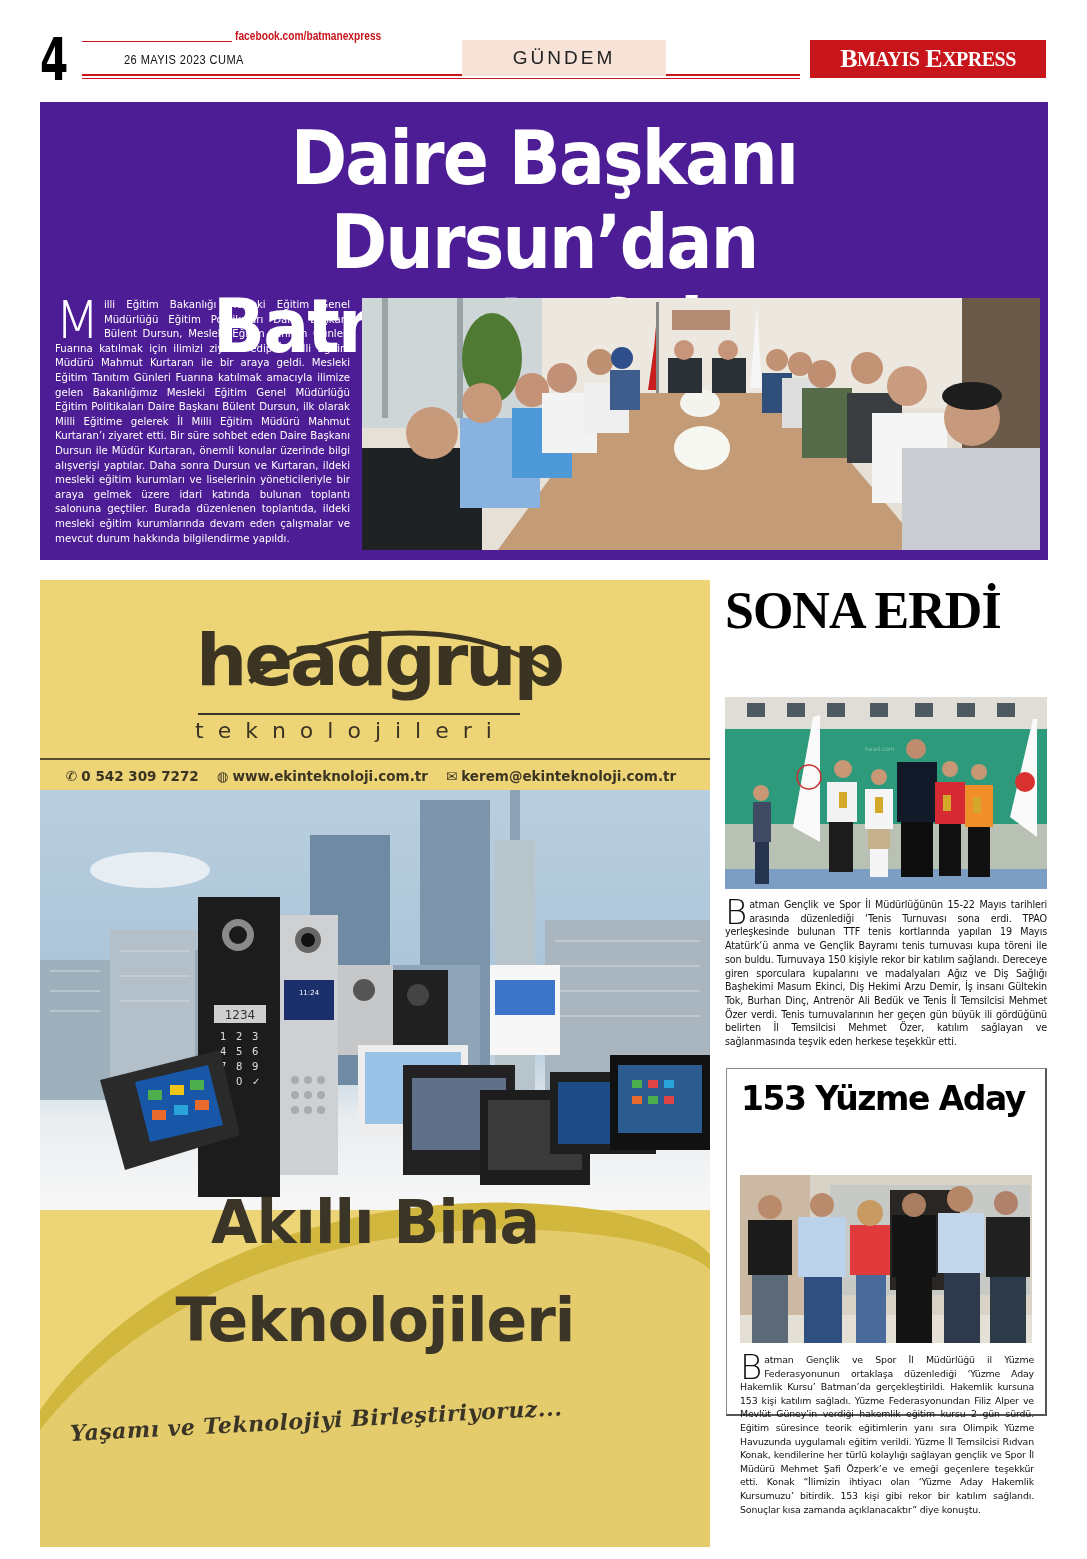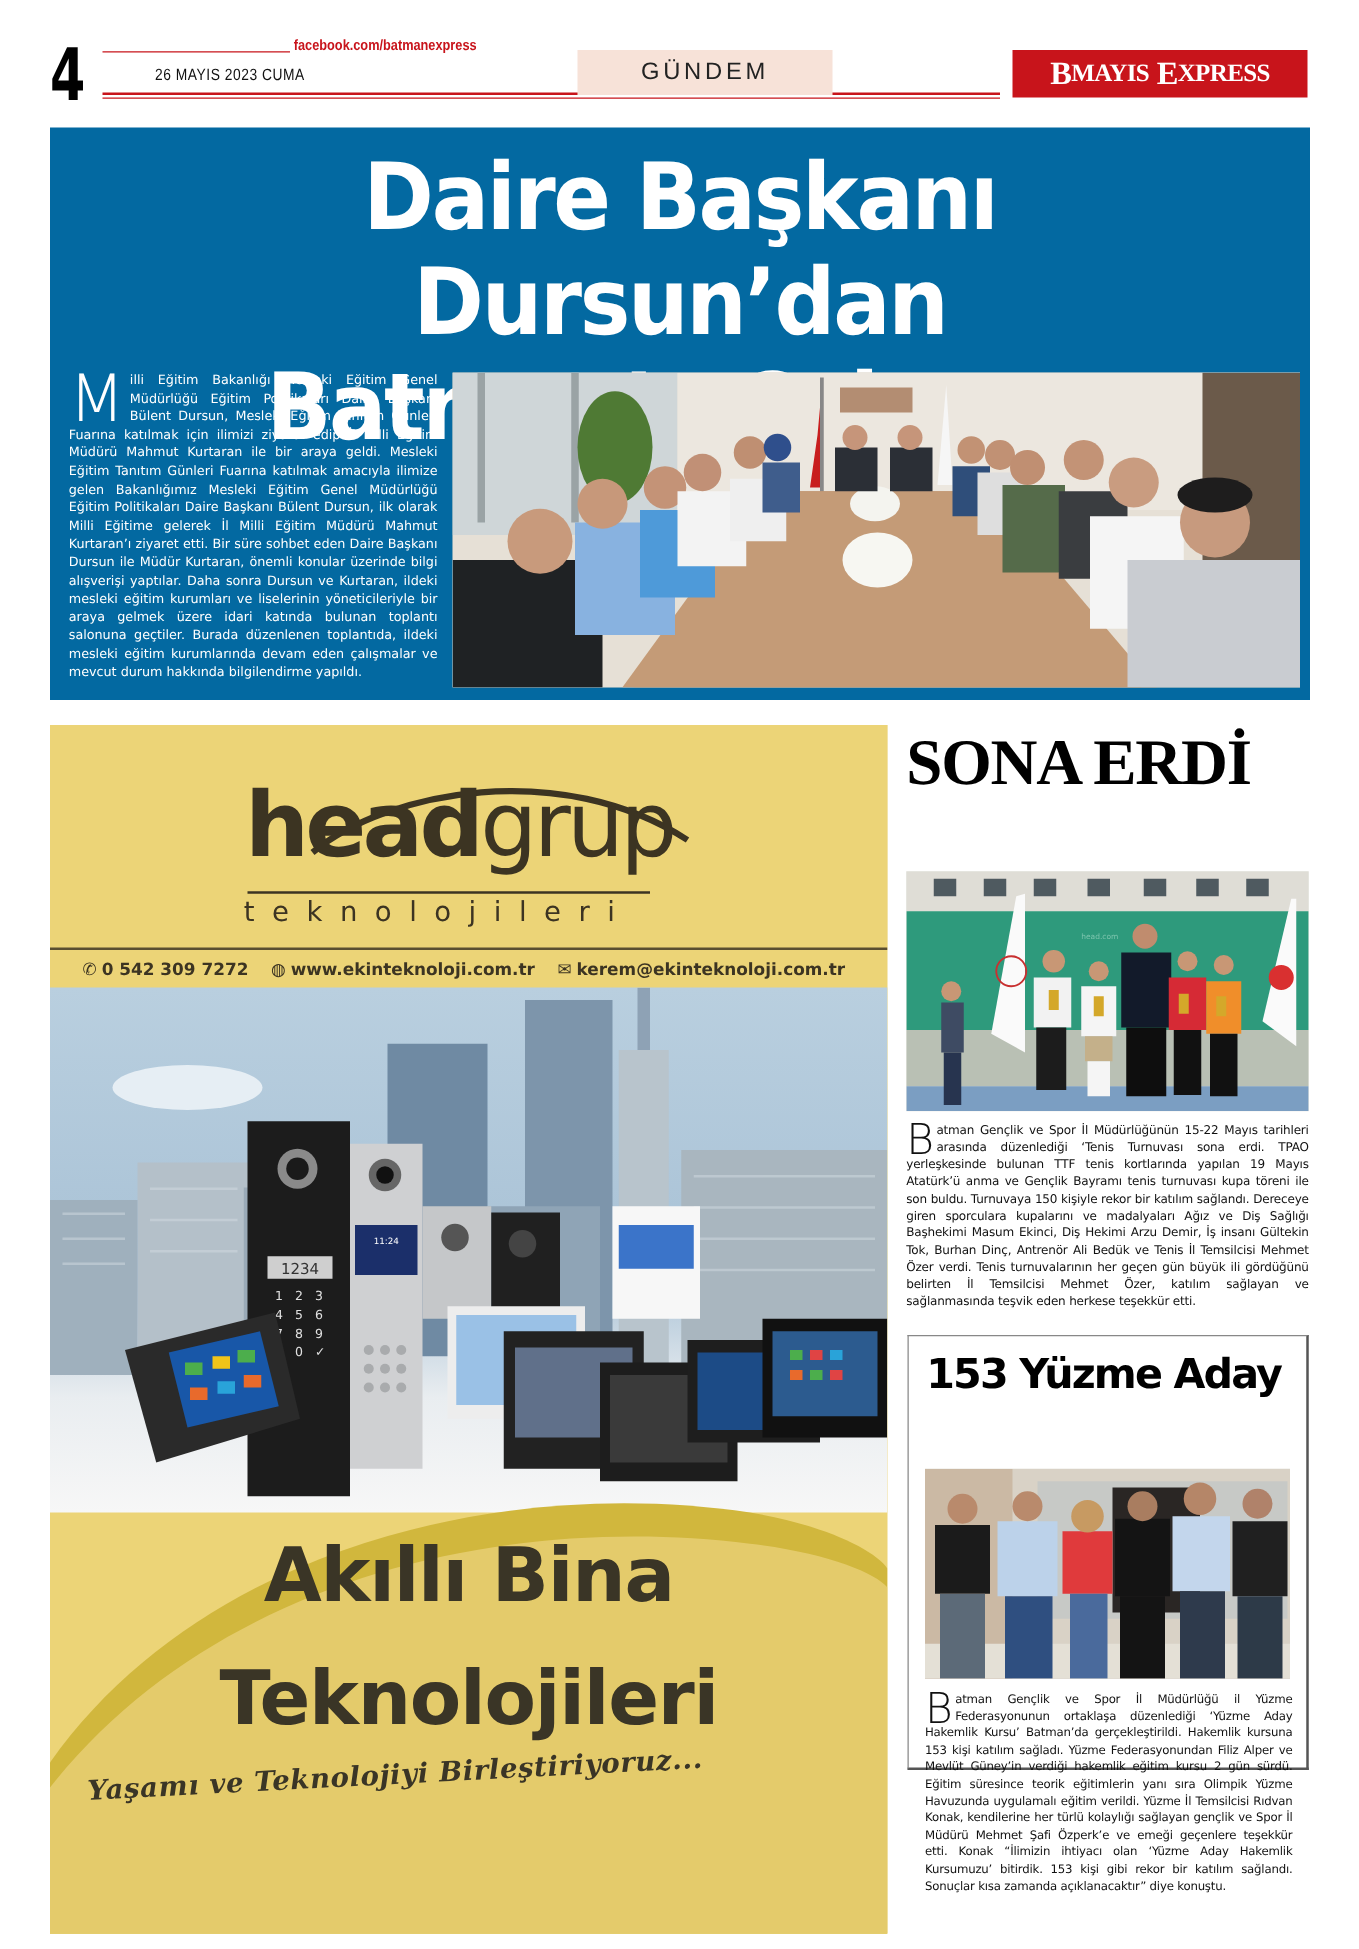--- a/index.html
+++ b/index.html
@@ -11,41 +11,41 @@
   .fb-line { position: absolute; left: 82px; top: 41px; width: 150px; height: 1px; background: #c8141b; }
   .fb-link { position: absolute; left: 235px; top: 29px; font-family: "Liberation Sans", sans-serif; font-weight: bold; font-size: 12px; color: #c8141b; transform: scaleX(0.85); transform-origin: left top; }
   .date { position: absolute; left: 124px; top: 52px; font-family: "Liberation Sans", sans-serif; font-size: 13px; letter-spacing: 0.5px; color: #111; transform: scaleX(0.85); transform-origin: left top; }
   .rule-top { position: absolute; left: 82px; top: 74px; width: 718px; height: 2px; background: #c8141b; }
   .rule-bot { position: absolute; left: 82px; top: 78px; width: 718px; height: 1px; background: #c8141b; }
   .section-tag { position: absolute; left: 462px; top: 40px; width: 204px; height: 36px; background: #f7e2d8; display: flex; align-items: center; justify-content: center; font-family: "Liberation Sans", sans-serif; font-size: 19px; letter-spacing: 3px; color: #222; }
   .brand { position: absolute; left: 810px; top: 40px; width: 236px; height: 38px; background: #c8141b; color: #fff; display: flex; align-items: center; justify-content: center; font-family: "Liberation Serif", serif; font-weight: bold; font-size: 26px; letter-spacing: -0.5px; }
   .brand span.sm { font-size: 20px; }
 
   
-  .main-story { position: absolute; left: 40px; top: 102px; width: 1008px; height: 458px; background: #0369a1; }
+  .main-story { position: absolute; left: 40px; top: 102px; width: 1008px; height: 458px; background: #4c1d95; }
   .main-title { position: absolute; left: 0; top: 14px; width: 1008px; text-align: center; color: #fff; font-family: "DejaVu Sans", sans-serif; font-weight: bold; font-size: 74px; line-height: 84px; letter-spacing: -2px; }
   .main-title .ln { display: block; transform: scaleX(0.92); }
   .main-body { position: absolute; left: 15px; top: 196px; width: 295px; color: #fff; font-family: "DejaVu Sans", sans-serif; font-size: 10.2px; line-height: 14.6px; text-align: justify; }
   .dropcap { float: left; font-size: 52px; line-height: 40px; font-weight: 300; margin: 2px 4px 0 0; color: #fff; }
   .main-photo { position: absolute; left: 322px; top: 196px; width: 678px; height: 252px; overflow: hidden; background: #d9d3c8; }
 
   
   .ad { position: absolute; left: 40px; top: 580px; width: 670px; height: 967px; overflow: hidden; background: #ecd477; }
   .ad-logo-area { position: absolute; left: 0; top: 0; width: 670px; height: 178px; background: #ecd477; }
   .ad-logo { position: absolute; left: 150px; top: 32px; width: 380px; height: 110px; }
   .ad-logo-word { position: absolute; left: 156px; top: 40px; font-family: "DejaVu Sans", sans-serif; font-size: 72px; line-height: 80px; color: #3c3422; letter-spacing: -3px; }
   .ad-logo-word b { font-weight: 900; }
-  .ad-logo-word span { font-weight: 400; font-family: "DejaVu Sans", sans-serif; }
+  .ad-logo-word span { font-weight: 700; font-family: "DejaVu Sans", sans-serif; }
   .ad-sub { position: absolute; left: 155px; top: 138px; font-family: "DejaVu Sans", sans-serif; font-size: 22px; letter-spacing: 14px; color: #3c3422; }
   .ad-divider { position: absolute; left: 0; top: 178px; width: 670px; height: 2px; background: #5a4e30; }
   .ad-contact { position: absolute; left: 0; top: 182px; width: 670px; height: 28px; display: flex; align-items: center; gap: 18px; padding-left: 26px; font-family: "DejaVu Sans", sans-serif; font-weight: bold; font-size: 13.5px; color: #3c3422; }
   .ad-contact .ci { display: inline-flex; align-items: center; gap: 4px; }
   .ad-scene { position: absolute; left: 0; top: 210px; width: 670px; height: 420px; background: linear-gradient(#b9cfdf 0%, #a9c2d6 55%, #e9edf0 78%, #f7f7f7 100%); overflow: hidden; }
   .ad-bottom { position: absolute; left: 0; top: 600px; width: 670px; height: 367px; }
-  .ad-headline { position: absolute; left: 0; top: 632px; width: 670px; text-align: center; font-family: "DejaVu Sans", sans-serif; font-weight: bold; font-size: 60px; line-height: 98px; color: #3a3526; letter-spacing: -1px; }
+  .ad-headline { position: absolute; left: 0; top: 593px; width: 670px; text-align: center; font-family: "DejaVu Sans", sans-serif; font-weight: bold; font-size: 60px; line-height: 98px; color: #3a3526; letter-spacing: -1px; }
   .ad-slogan { position: absolute; left: 30px; top: 840px; width: 620px; font-family: "DejaVu Serif", serif; font-style: italic; font-weight: bold; font-size: 22px; color: #3a3526; transform: rotate(-3deg); transform-origin: left center; letter-spacing: 0.5px; }
 
   
   .tennis { position: absolute; left: 725px; top: 582px; width: 322px; }
   .tennis-title-1 { font-family: "DejaVu Sans", sans-serif; font-weight: bold; font-size: 38px; line-height: 46px; color: #000; letter-spacing: -1.5px; white-space: nowrap; }
   .tennis-title-2 { font-family: Liberation Serif, serif; font-weight: bold; font-size: 52px; line-height: 58px; color: #000; letter-spacing: -1px; white-space: nowrap; }
   .tennis-photo { position: absolute; left: 0; top: 115px; width: 322px; height: 192px; overflow: hidden; background: #e9e7e2; }
   .tennis-body { position: absolute; left: 0; top: 316px; width: 322px; font-family: "DejaVu Sans", sans-serif; font-size: 9.6px; line-height: 13.7px; text-align: justify; color: #111; letter-spacing: -0.15px; }
   .dropcap-dark { float: left; font-size: 34px; line-height: 26px; font-weight: 300; margin: 1px 2px 0 0; color: #111; }
 

